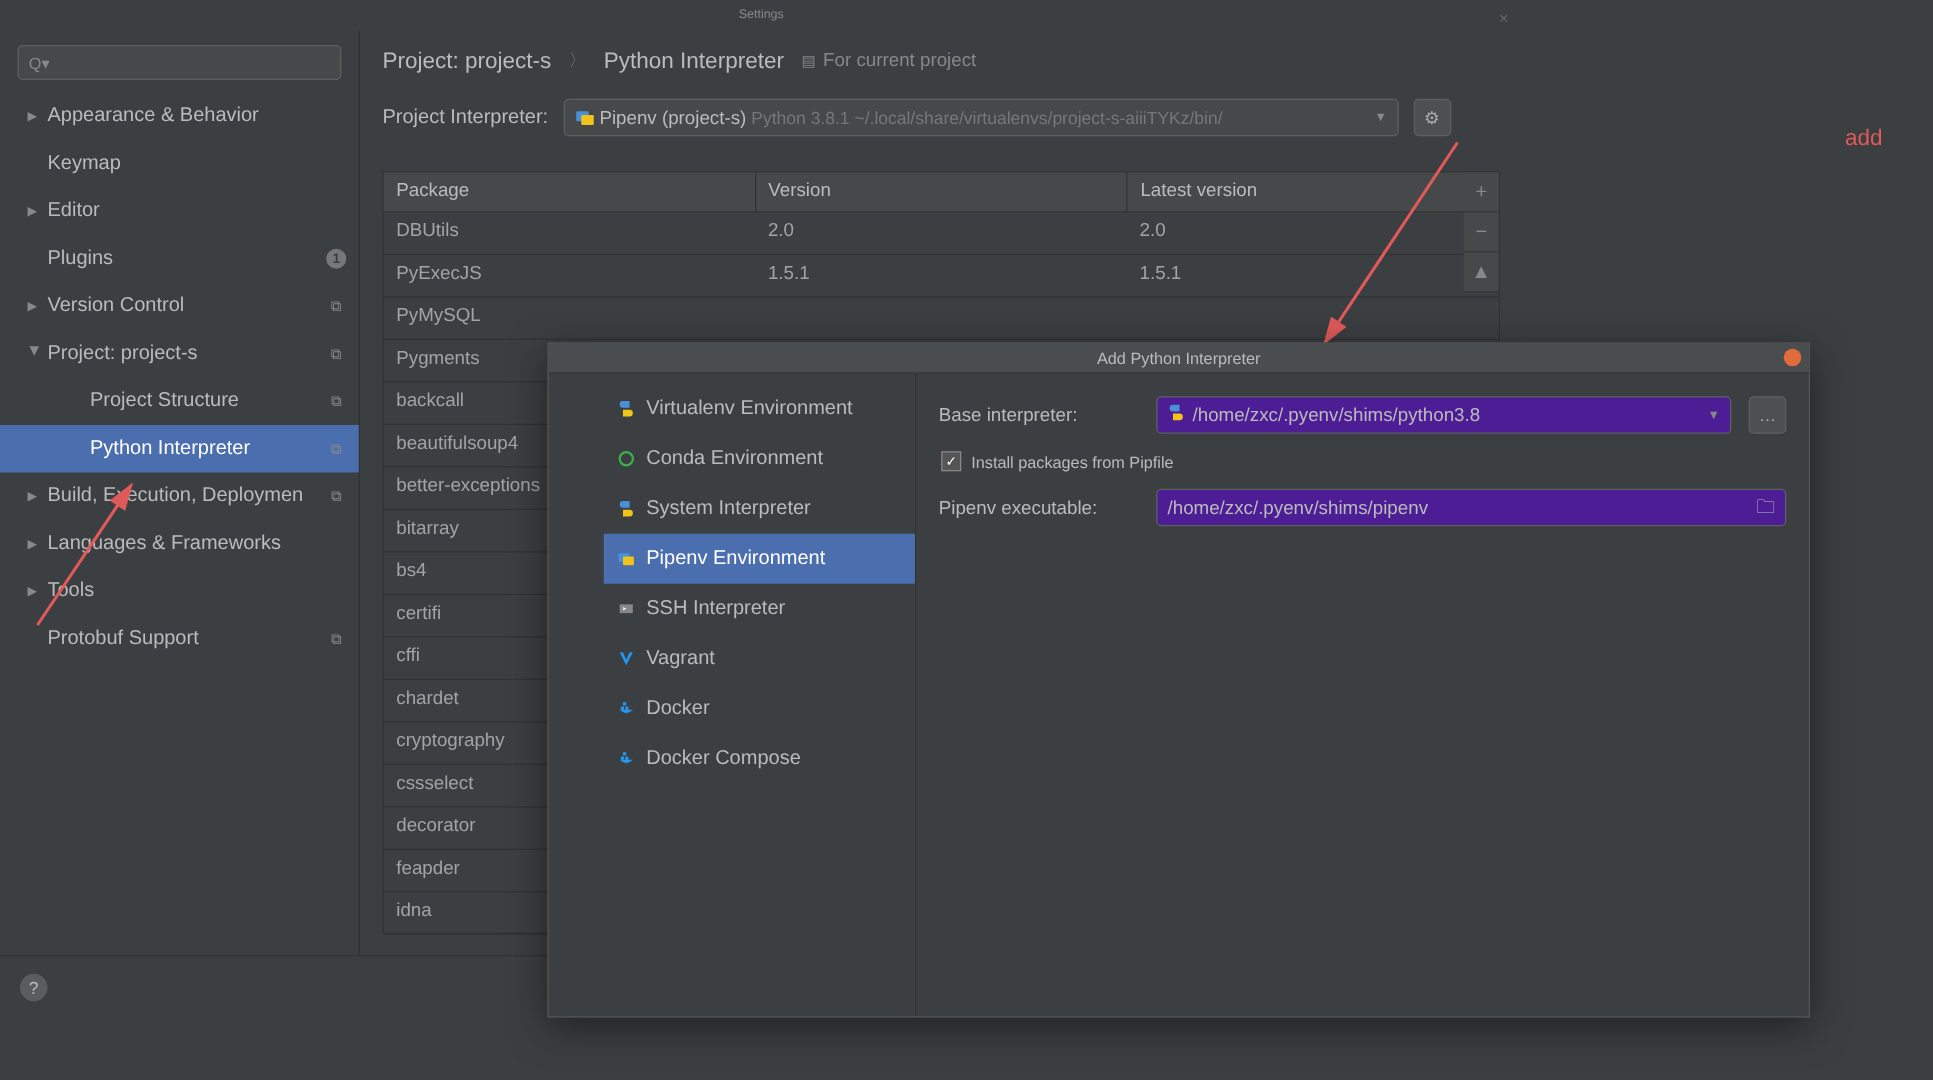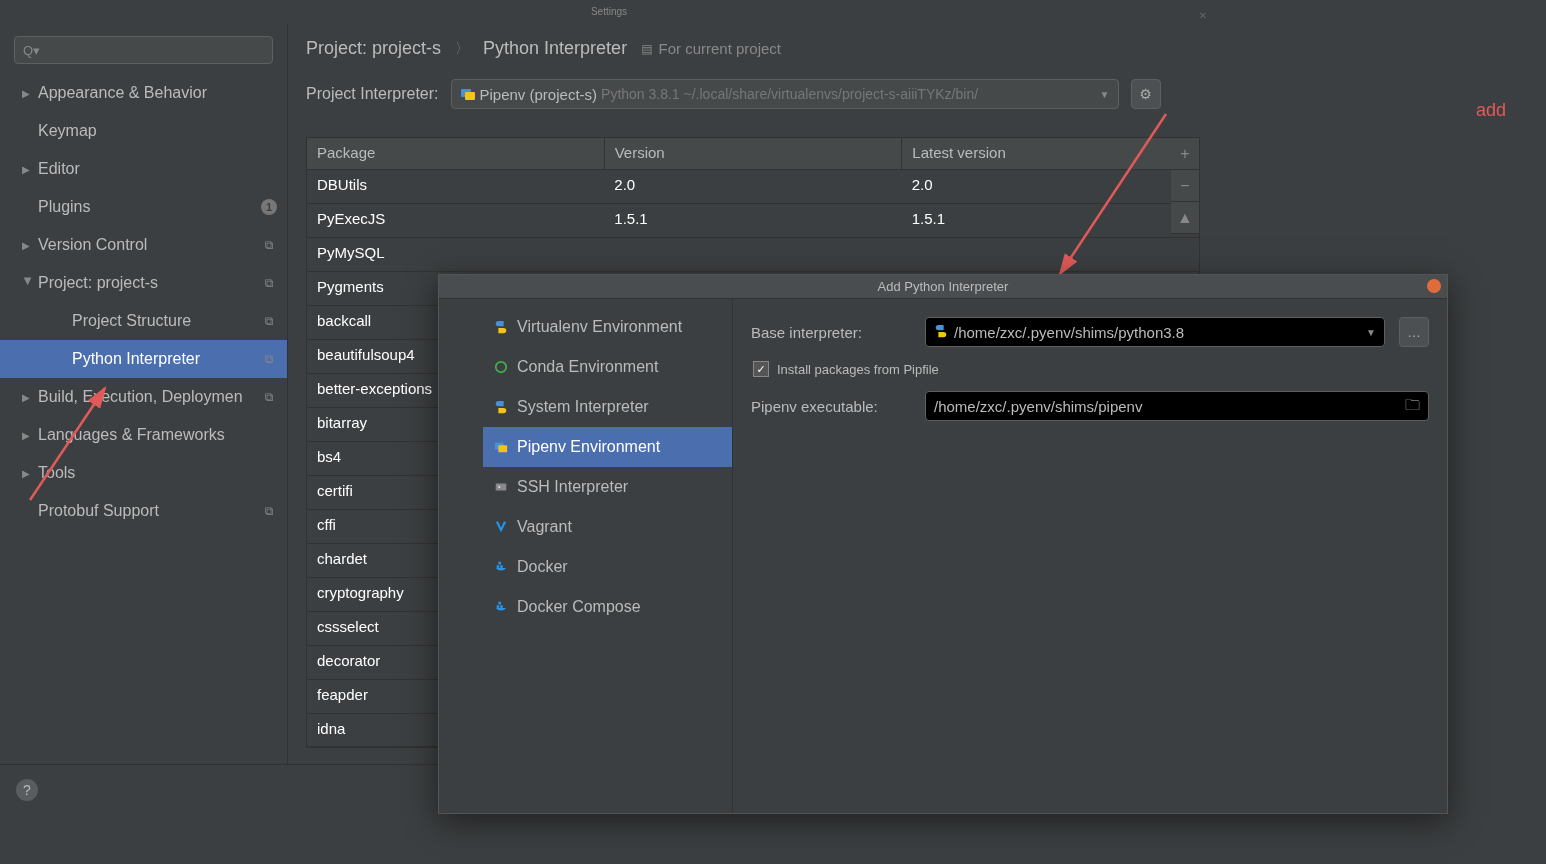--- a/index.html
+++ b/index.html
@@ -37,39 +37,39 @@
 .interp-select .path { color: #777; font-size: 14px; flex: 1; white-space: nowrap; overflow: hidden; }
 .interp-select .dd { color: #888; font-size: 10px; }
 .gear-btn { width: 30px; height: 30px; background: #4c5052; border: 1px solid #5e6060; border-radius: 4px; display: flex; align-items: center; justify-content: center; color: #aaa; cursor: pointer; }
 
 .pkg-table { border: 1px solid #323232; background: #3c3f41; height: 610px; position: relative; }
 .pkg-header { display: flex; height: 32px; background: #45494a; border-bottom: 1px solid #323232; }
 .pkg-header .col { flex: 1; padding: 6px 10px; color: #bbb; font-size: 15px; border-right: 1px solid #323232; }
 .pkg-header .col:last-child { border-right: none; }
 .pkg-body { overflow: hidden; }
 .pkg-row { display: flex; height: 34px; border-bottom: 1px solid #323232; }
-.pkg-row .cell { flex: 1; padding: 6px 10px; color: #ffffff; font-size: 15px; }
+.pkg-row .cell { flex: 1; padding: 6px 10px; color: #a3a3a3; font-size: 15px; }
 .pkg-side { position: absolute; right: 0; top: 0; width: 28px; display: flex; flex-direction: column; }
 .pkg-side .sbtn { height: 32px; display: flex; align-items: center; justify-content: center; color: #888; cursor: pointer; border-bottom: 1px solid #323232; background: #45494a; font-size: 16px; }
 
 .annotation-add { position: absolute; right: 40px; top: 100px; color: #e05a5a; font-size: 18px; z-index: 5; }
 
 .dialog { position: absolute; left: 438px; top: 274px; width: 1010px; height: 540px; background: #3c3f41; border: 1px solid #555; box-shadow: 0 8px 30px rgba(0,0,0,0.5); z-index: 20; display: flex; flex-direction: column; }
 .dialog-title { height: 24px; background: #4a4d4f; text-align: center; color: #bbb; font-size: 13px; line-height: 24px; position: relative; border-bottom: 1px solid #323232; }
 .dialog-title .dclose { position: absolute; right: 6px; top: 4px; width: 14px; height: 14px; background: #e06c3c; border-radius: 50%; }
 .dialog-body { display: flex; flex: 1; padding-left: 44px; }
 .env-list { width: 250px; border-right: 1px solid #323232; padding-top: 8px; }
 .env-item { height: 40px; display: flex; align-items: center; padding: 0 10px; gap: 8px; font-size: 16px; color: #bbb; cursor: pointer; }
 .env-item.selected { background: #4b6eaf; color: #fff; }
 .env-item .eicon { width: 16px; height: 16px; display: inline-flex; align-items: center; justify-content: center; font-size: 13px; }
 
 .env-form { flex: 1; padding: 18px 18px; }
 .form-row { display: flex; align-items: center; gap: 14px; margin-bottom: 14px; }
 .form-row .flabel { width: 160px; font-size: 15px; color: #bbb; }
-.form-input { flex: 1; height: 30px; background: #000000; border: 1px solid #5e6060; border-radius: 4px; display: flex; align-items: center; padding: 0 8px; gap: 6px; font-size: 15px; color: #bbb; }
+.form-input { flex: 1; height: 30px; background: #4c1d95; border: 1px solid #5e6060; border-radius: 4px; display: flex; align-items: center; padding: 0 8px; gap: 6px; font-size: 15px; color: #bbb; }
 .form-input .dd { margin-left: auto; color: #888; font-size: 10px; }
 .browse-btn { width: 30px; height: 30px; background: #4c5052; border: 1px solid #5e6060; border-radius: 4px; display: flex; align-items: center; justify-content: center; color: #aaa; cursor: pointer; font-size: 14px; }
 .checkbox-row { display: flex; align-items: center; gap: 8px; margin-bottom: 14px; padding-left: 2px; }
 .checkbox-row .cb { width: 16px; height: 16px; border: 1px solid #888; background: #555; display: flex; align-items: center; justify-content: center; color: #fff; font-size: 11px; }
 .checkbox-row .cblabel { font-size: 13px; color: #bbb; }
 
 
 .arrow-line { position: absolute; pointer-events: none; z-index: 10; }
 
 .footer { position: absolute; bottom: 0; left: 0; width: 1218px; height: 50px; background: #3c3f41; border-top: 1px solid #323232; display: flex; align-items: center; padding: 0 16px; }

